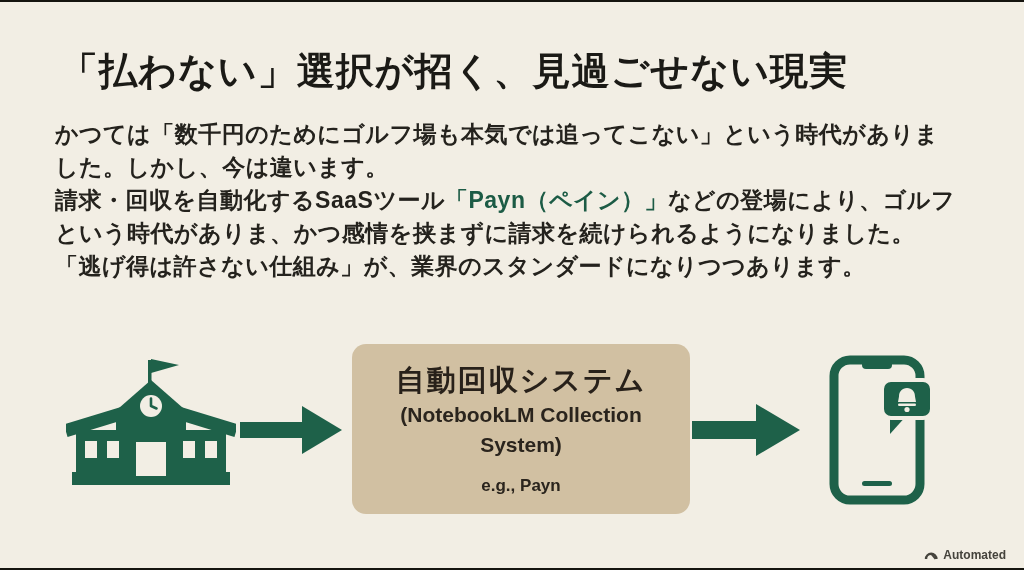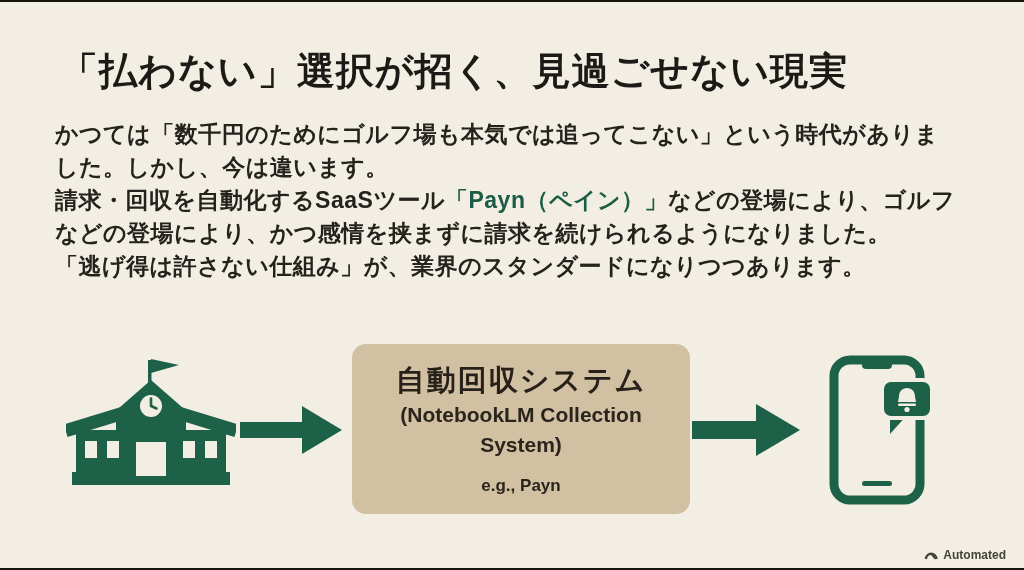--- a/index.html
+++ b/index.html
@@ -97,21 +97,21 @@
 <div class="slide">
 
   <div class="frame-edge top"></div>
 
   <div class="title">「払わない」選択が招く、見過ごせない現実</div>
 
   <div class="body-text">
     <div class="body-line">かつては「数千円のためにゴルフ場も本気では追ってこない」という時代がありま</div>
     <div class="body-line">した。しかし、今は違います。</div>
     <div class="body-line"><span>請求・回収を自動化するSaaSツール</span><span class="hl">「Payn（ペイン）」</span><span>などの登場により、ゴルフ</span></div>
-    <div class="body-line">などの登場により、かつ感情を挟まずに請求を続けられるようになりました。</div>
+    <div class="body-line">という時代がありま、かつ感情を挟まずに請求を続けられるようになりました。</div>
     <div class="body-line">「逃げ得は許さない仕組み」が、業界のスタンダードになりつつあります。</div>
   </div>
 
   <div class="diagram"></div>
 
   <svg class="icon-building" width="170" height="138" viewBox="0 0 170 138">
     <g fill="#1e6149">
 
       <rect x="82" y="6" width="3.5" height="26"></rect>
       <polygon points="85,5 113,11 85,19"></polygon>

